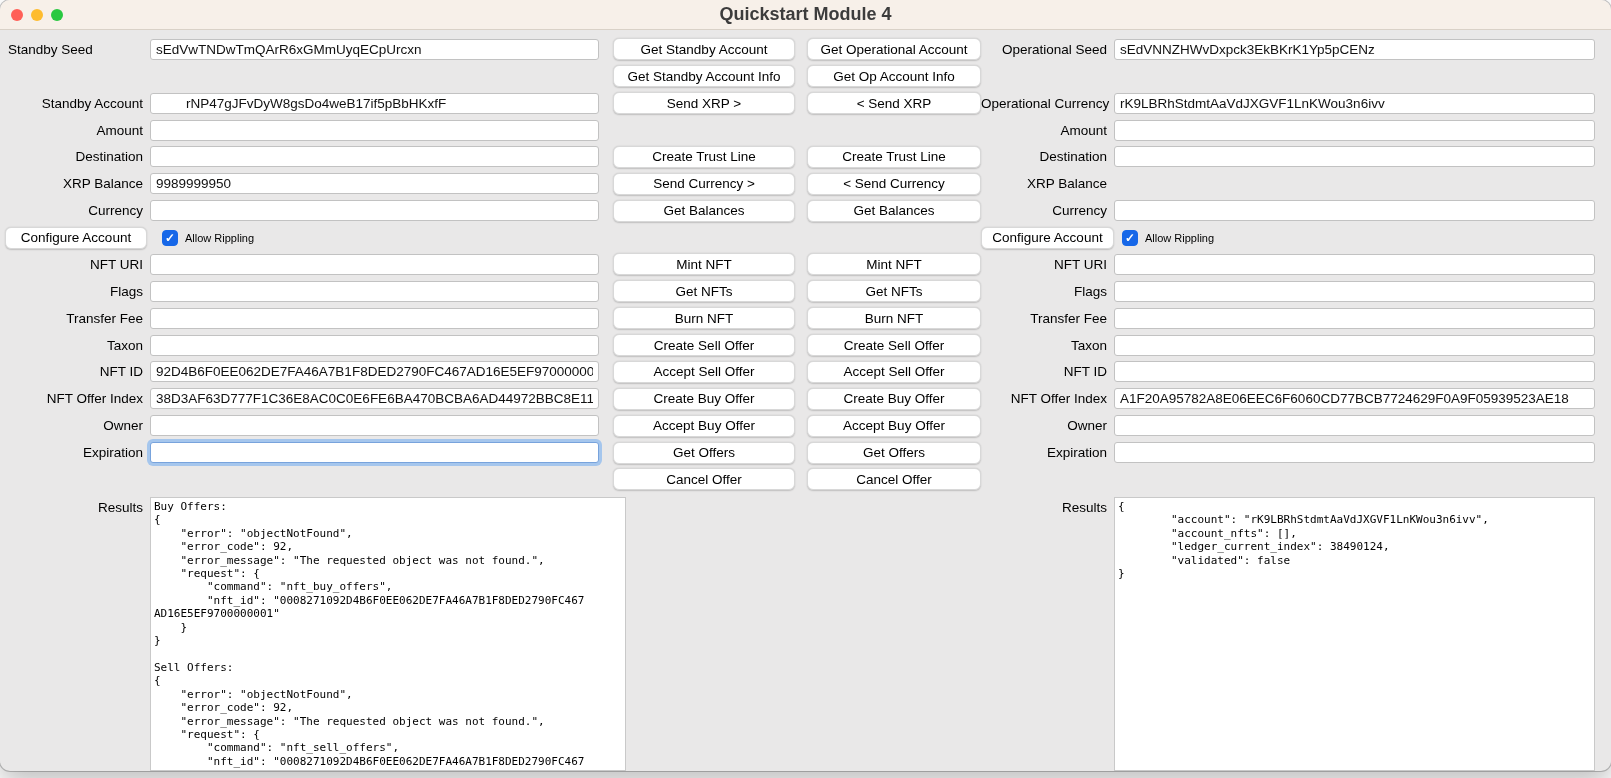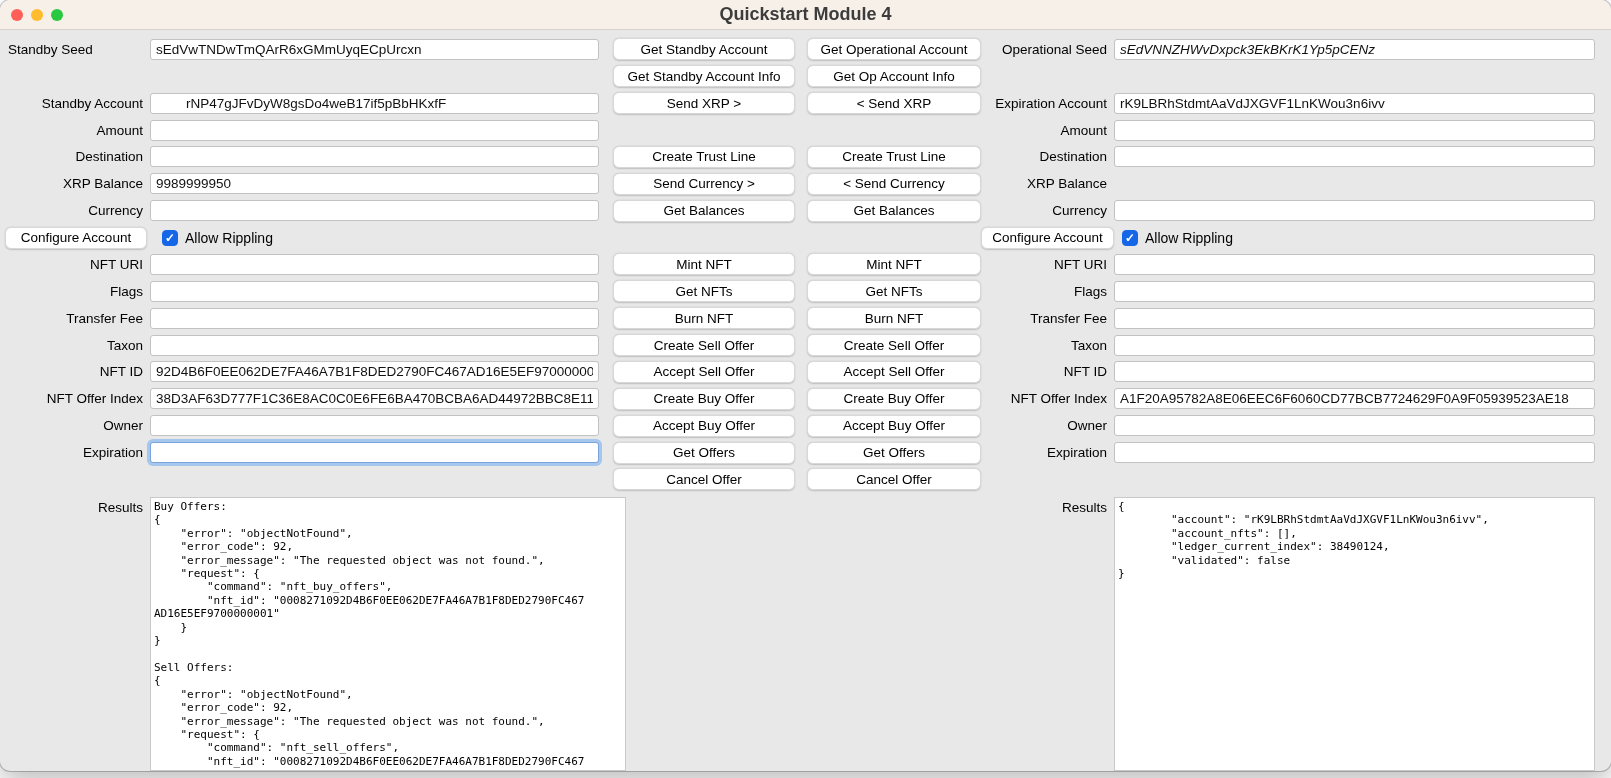--- a/index.html
+++ b/index.html
@@ -61,21 +61,21 @@
   .chkrow.pad8 { padding-left:8px; }
   .checkbox {
     width:16px; height:16px; border-radius:4px; box-sizing:border-box;
     background:#fff; border:1px solid #c0c0c0; position:relative; flex:0 0 auto;
   }
   .checkbox.checked { background:#1667e8; border-color:#1667e8; }
   .checkbox.checked::after {
     content:"✓"; position:absolute; inset:0; color:#fff;
     font-size:12px; font-weight:700; display:flex; align-items:center; justify-content:center;
   }
-  .chklabel { font-size:14px; color:#000; }
+  .chklabel { font-size:11px; color:#000; }
 
   .results-lbl { position:absolute; font-size:13.5px; color:#000; text-align:right; }
   #results-lbl-left  { left:5px;   width:138px; top:500px; }
   #results-lbl-right { left:981px; width:126px; top:500px; }
   .ta {
     position:absolute; top:497px; height:274px; box-sizing:border-box;
     border:1px solid #c9c9c9; background:#fff; color:#000;
     font-family:"DejaVu Sans Mono", monospace; font-size:11px; line-height:13.4px;
     padding:2px 3px; resize:none; overflow:hidden; white-space:pre; outline:none;
   }
@@ -99,38 +99,38 @@
 
     <div class="lbl left-edge c1" style="grid-row:1">Standby Seed</div>
     <input class="fld c2" style="grid-row: 1;" value="sEdVwTNDwTmQArR6xGMmUyqECpUrcxn">
     <div class="bcell c3" style="grid-row:1">
         <button class="btn">Get Standby Account</button>
       </div>
     <div class="bcell2 c4" style="grid-row:1">
         <button class="btn">Get Operational Account</button>
       </div>
     <div class="lbl c5" style="grid-row:1">Operational Seed</div>
-    <input class="fld c6" style="grid-row: 1; font-style: italic;" value="sEdVNNZHWvDxpck3EkBKrK1Yp5pCENz">
+    <input class="fld c6" style="grid-row: 1;" value="sEdVNNZHWvDxpck3EkBKrK1Yp5pCENz">
 
     <div class="bcell c3" style="grid-row:2">
         <button class="btn">Get Standby Account Info</button>
       </div>
     <div class="bcell2 c4" style="grid-row:2">
         <button class="btn">Get Op Account Info</button>
       </div>
 
     <div class="lbl c1" style="grid-row:3">Standby Account</div>
     <input class="fld c2" style="grid-row: 3; padding-left: 35px;" value="rNP47gJFvDyW8gsDo4weB17if5pBbHKxfF">
     <div class="bcell c3" style="grid-row:3">
         <button class="btn">Send XRP &gt;</button>
       </div>
     <div class="bcell2 c4" style="grid-row:3">
         <button class="btn">&lt; Send XRP</button>
       </div>
-    <div class="lbl c5" style="grid-row:3">Expiration Account</div>
+    <div class="lbl c5" style="grid-row:3">Operational Currency</div>
     <input class="fld c6" style="grid-row: 3;" value="rK9LBRhStdmtAaVdJXGVF1LnKWou3n6ivv">
 
     <div class="lbl c1" style="grid-row:4">Amount</div>
     <input class="fld c2" style="grid-row: 4;" value="">
     <div class="lbl c5" style="grid-row:4">Amount</div>
     <input class="fld c6" style="grid-row: 4;" value="">
 
     <div class="lbl c1" style="grid-row:5">Destination</div>
     <input class="fld c2" style="grid-row: 5;" value="">
     <div class="bcell c3" style="grid-row:5">

